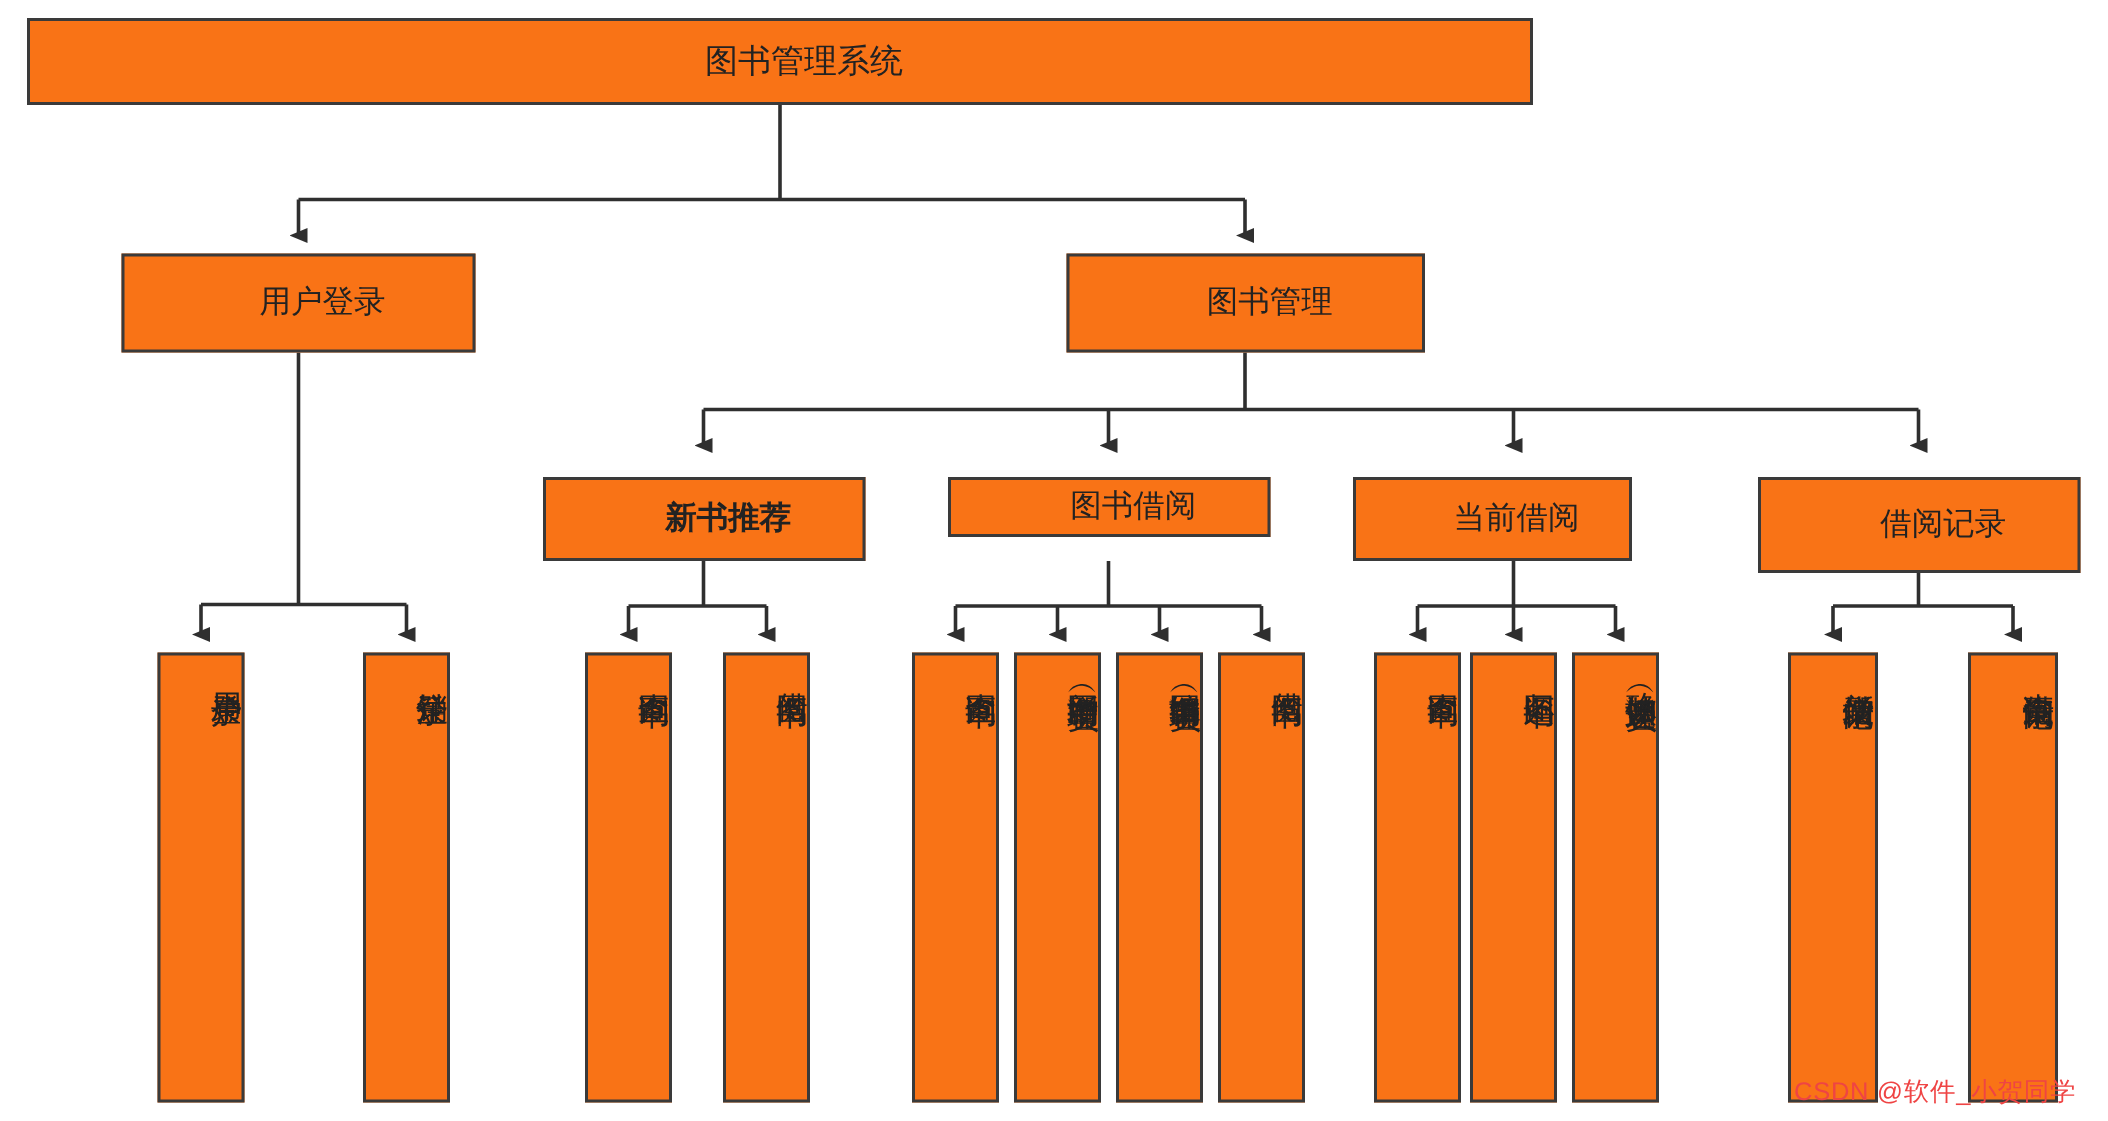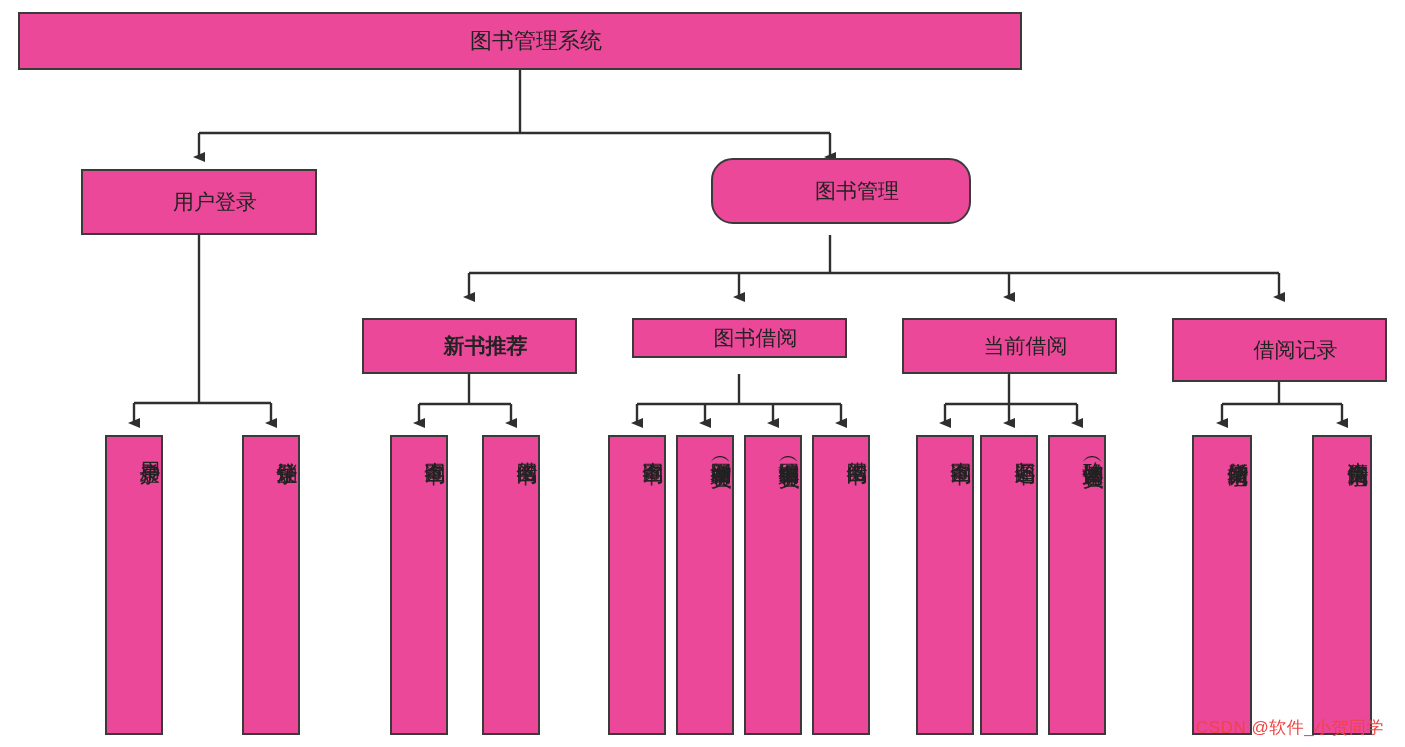--- a/index.html
+++ b/index.html
@@ -22,21 +22,21 @@
     left: 0;
     top: 0;
     width: 1405px;
     height: 747px;
     pointer-events: none;
   }
   .node {
     position: absolute;
     box-sizing: border-box;
     border: 2px solid #3a3a3a;
-    background: #ec4899;
+    background: #f97316;
     display: flex;
     align-items: center;
     justify-content: center;
     color: #222222;
     padding-left: 32px;
   }
   .node .label {
     display: block;
     text-align: center;
     line-height: 1.18;
@@ -119,31 +119,31 @@
     </g>
   </svg>
 
   <div class="node root" style="left:18px; top:12px; width:1004px; height:58px;">
     <span class="label">图书管理系统</span>
   </div>
 
   <div class="node level1" style="left:81px; top:169px; width:236px; height:66px;">
     <span class="label">用户登录</span>
   </div>
-  <div class="node level1" style="left:711px; top:158px; width:260px; height:66px;border-radius:22px;">
+  <div class="node level1" style="left:711px; top:169px; width:239px; height:66px;">
     <span class="label">图书管理</span>
   </div>
 
   <div class="node level2" style="left:362px; top:318px; width:215px; height:56px;font-weight:bold;">
     <span class="label">新书推荐</span>
   </div>
   <div class="node level2" style="left:632px; top:318px; width:215px; height:40px;">
     <span class="label">图书借阅</span>
   </div>
-  <div class="node level2" style="left:902px; top:318px; width:215px; height:56px;">
+  <div class="node level2" style="left:902px; top:318px; width:186px; height:56px;">
     <span class="label">当前借阅</span>
   </div>
   <div class="node level2" style="left:1172px; top:318px; width:215px; height:64px;">
     <span class="label">借阅记录</span>
   </div>
 
   <div class="node leaf" style="left:105px; top:435px; width:58px; height:300px;">
     <span class="label">用户登录</span>
   </div>
   <div class="node leaf" style="left:242px; top:435px; width:58px; height:300px;">

